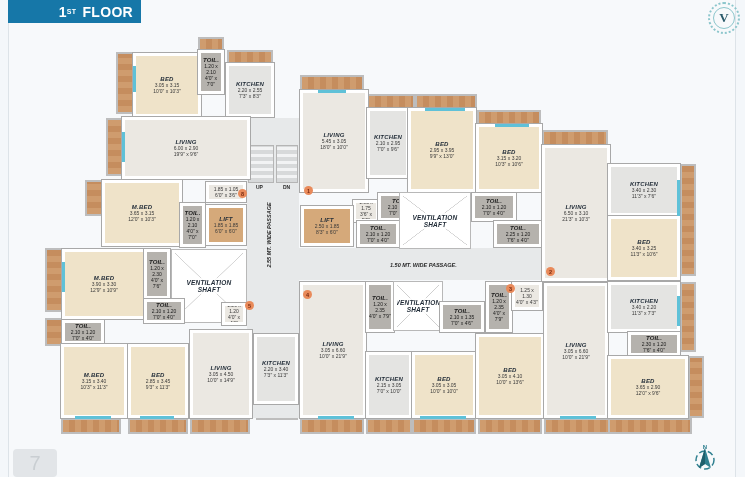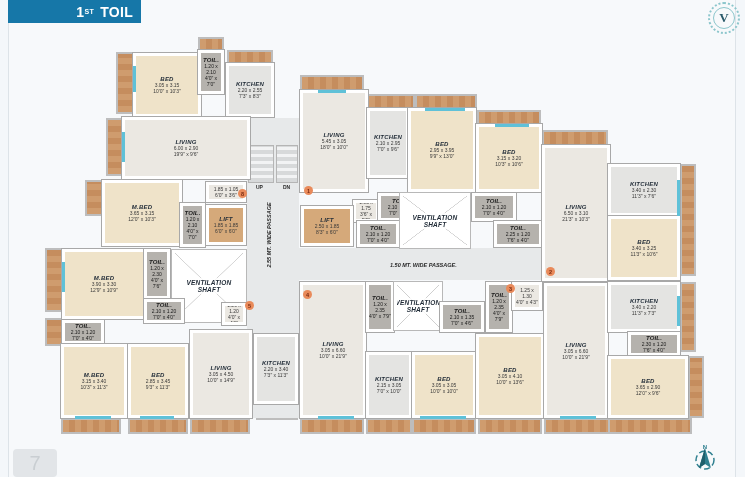--- a/index.html
+++ b/index.html
@@ -36,21 +36,21 @@
   .stair-label { position: absolute; font-size: 5px; font-weight: bold; color: #2a2a2a; }
   .shaft::before, .shaft::after { content: ""; position: absolute; inset: 0; background: linear-gradient(to top right, transparent calc(50% - 0.5px), #cfcfcf 50%, transparent calc(50% + 0.5px)), linear-gradient(to bottom right, transparent calc(50% - 0.5px), #cfcfcf 50%, transparent calc(50% + 0.5px)); }
   .shaft .rname { position: relative; z-index: 1; background: rgba(255,255,255,0.8); padding: 1px 2px; }
 </style>
 </head>
 <body>
 
 <div class="frame"></div>
 
 <div class="title-banner">
-  <span>1</span><sup>ST</sup>&nbsp;<span>TOIL</span>
+  <span>1</span><sup>ST</sup>&nbsp;<span>FLOOR</span>
 </div>
 
 <div class="logo">
     <span>V</span>
   </div>
 
 <div class="plan">
 
   <div class="balcony" style="left:198px;top:37px;width:26px;height:14px;"></div>
   <div class="balcony" style="left:227px;top:50px;width:46px;height:16px;"></div>

